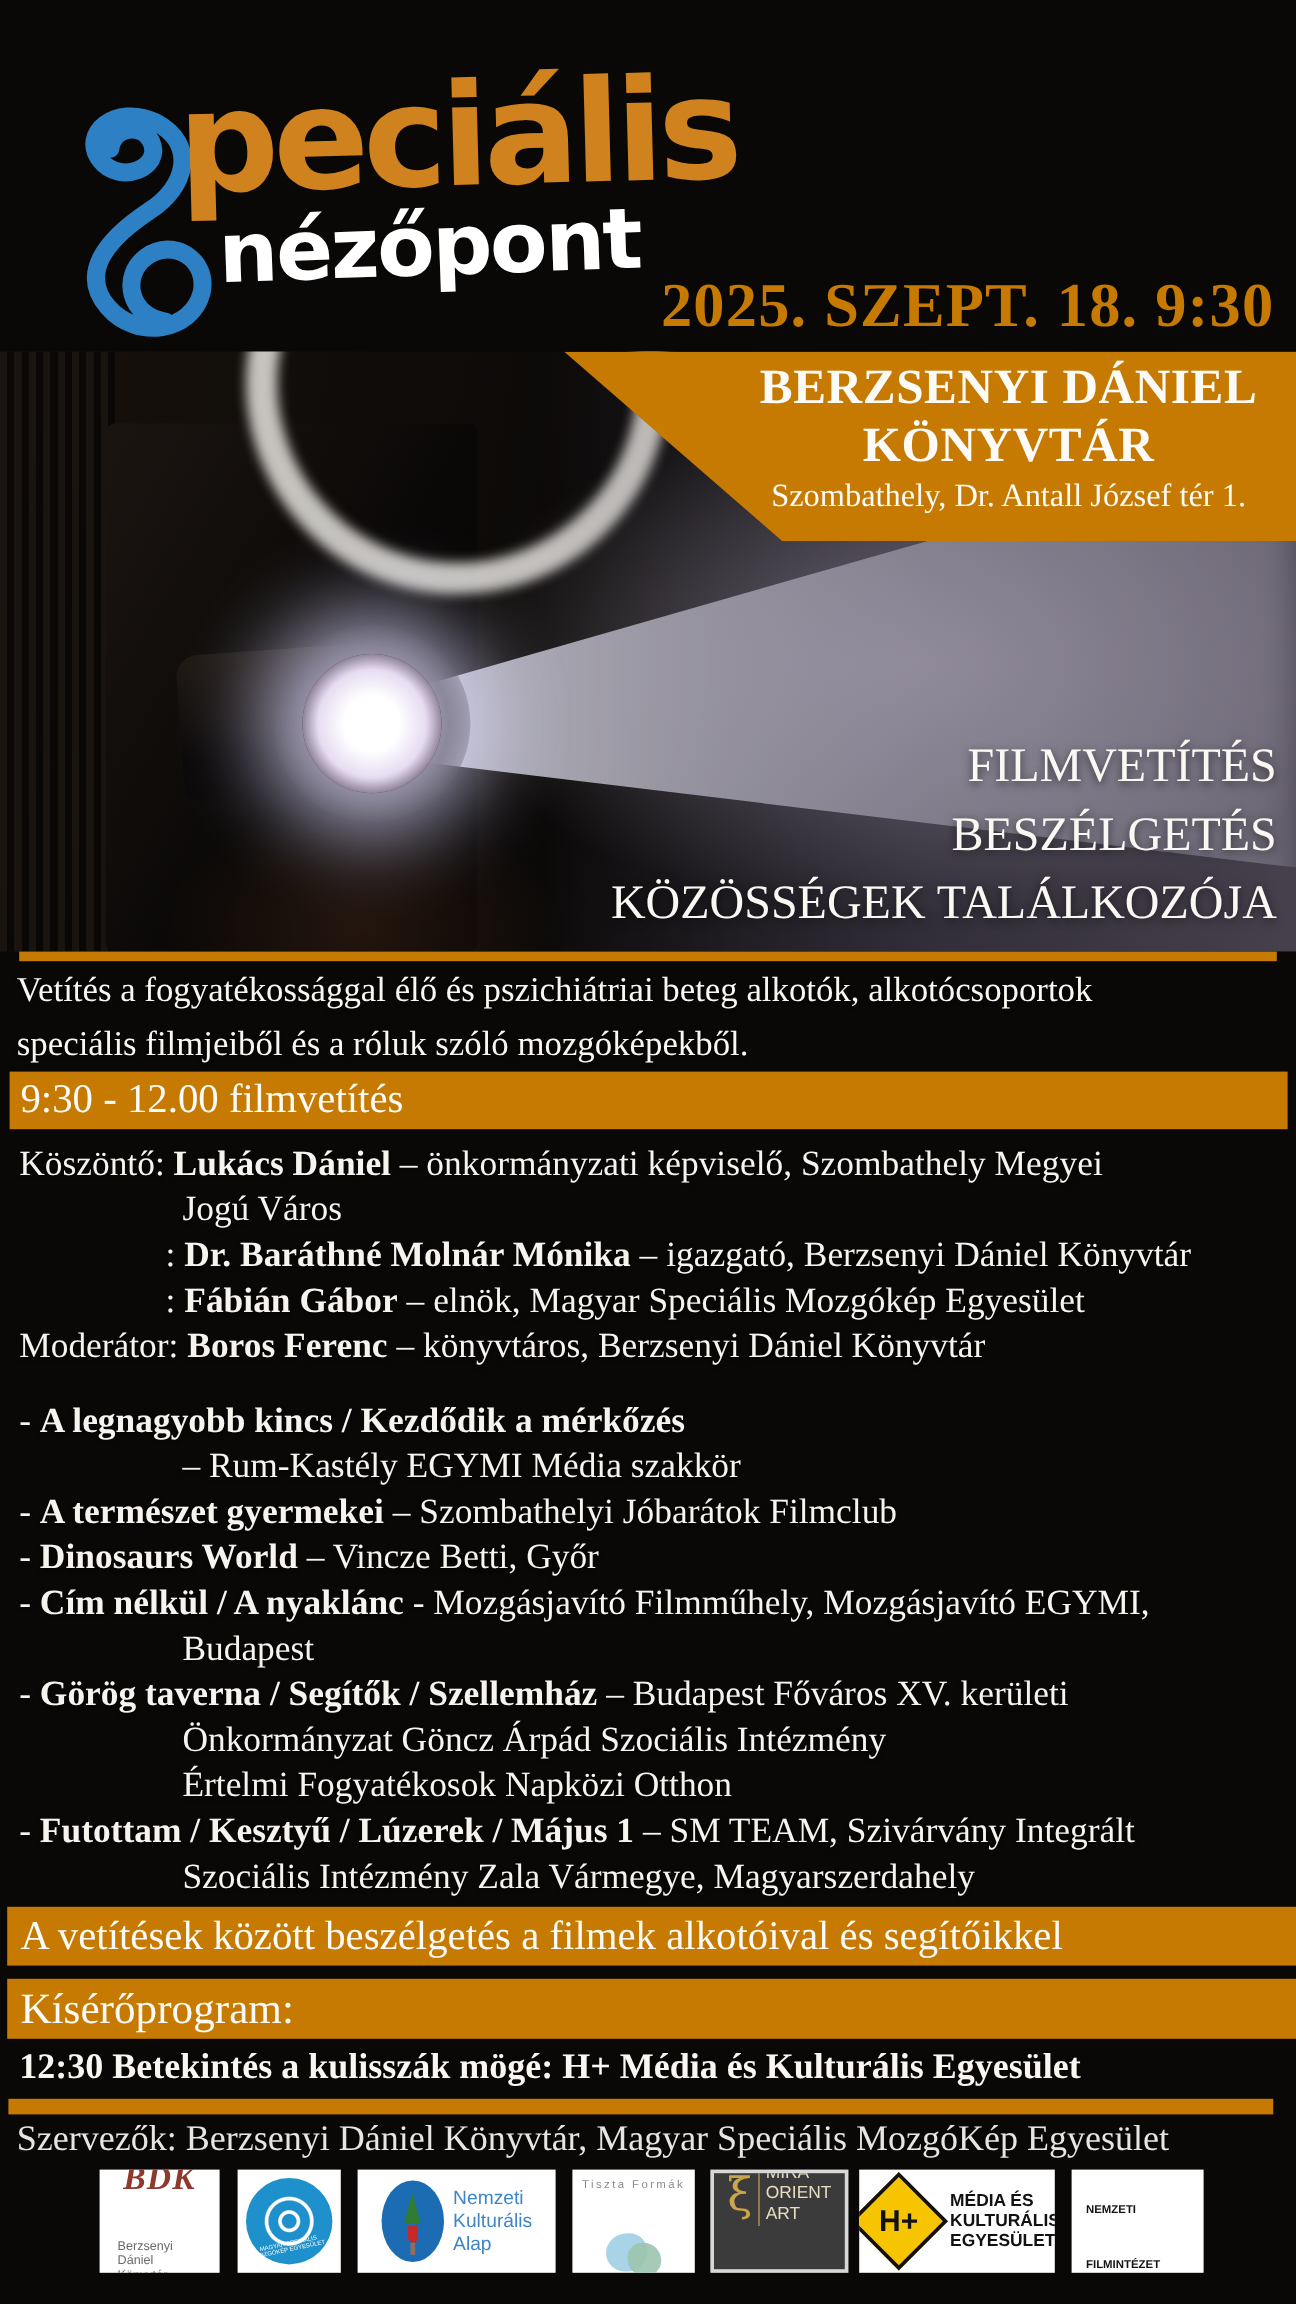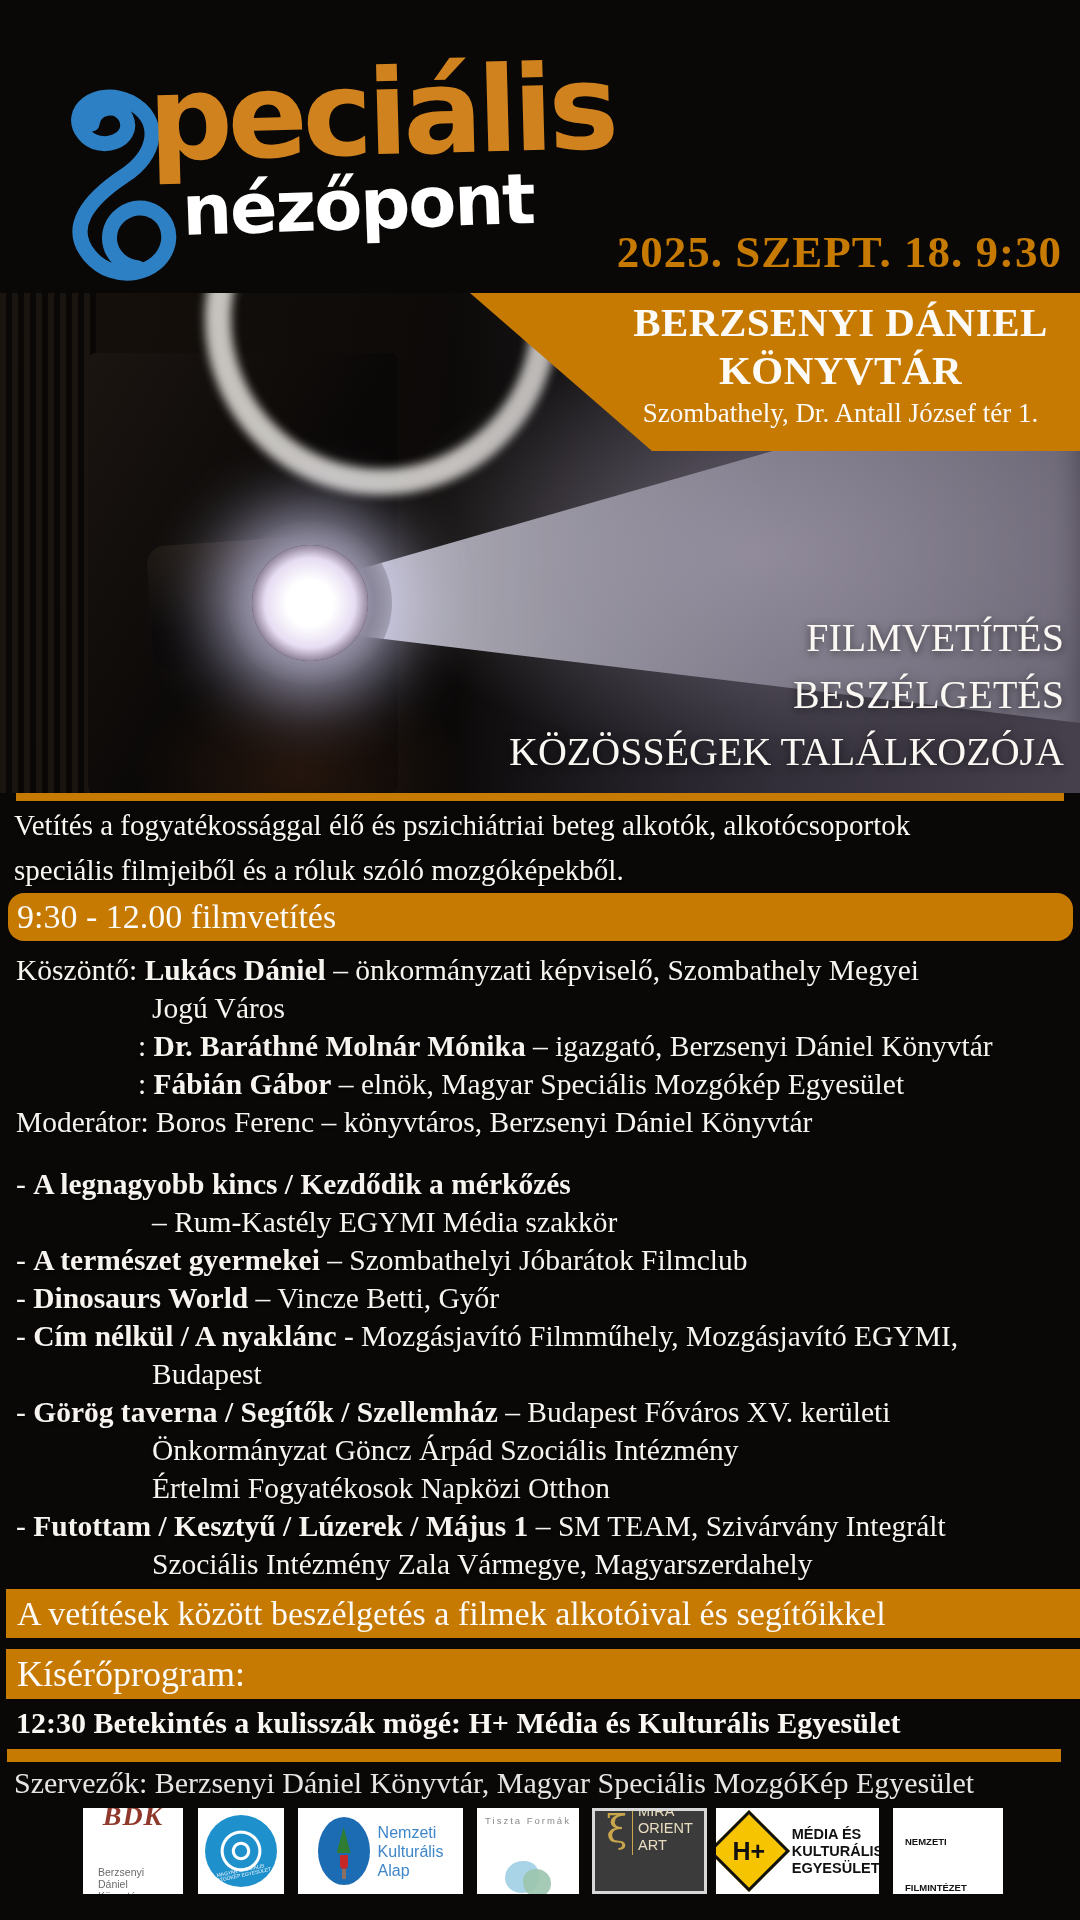--- a/index.html
+++ b/index.html
@@ -5,21 +5,21 @@
   html,body{margin:0;padding:0;background:#000;}
   .poster{position:relative;width:1080px;height:1920px;background:#0A0807;overflow:hidden;
           font-family:"Liberation Serif",serif;color:#F5F1EB;}
 
   
   .logo-s{position:absolute;left:44px;top:78px;}
   .logo-main{position:absolute;left:148px;top:44px;font-family:"DejaVu Sans",sans-serif;
              font-weight:700;font-size:118px;color:#D0821E;letter-spacing:-5px;transform:rotate(-1.5deg);}
   .logo-sub{position:absolute;left:182px;top:164px;font-family:"DejaVu Sans",sans-serif;
             font-weight:700;font-size:70px;color:#FFFFFF;letter-spacing:-2px;transform:rotate(-2deg);}
-  .datetime{position:absolute;right:18px;top:226px;font-weight:700;font-size:45px;color:#C67A02;letter-spacing:1px;}
+  .datetime{position:absolute;right:18px;top:226px;font-weight:700;font-size:52px;color:#C67A02;letter-spacing:1px;}
 
   
   .photo{position:absolute;left:0;top:293px;width:1080px;height:500px;overflow:hidden;
          background:linear-gradient(100deg,#17110c 0%,#0b0908 45%,#141219 70%,#1c1820 100%);}
   .grille{position:absolute;left:0;top:0;width:96px;height:100%;
           background:repeating-linear-gradient(90deg,#1a1510 0 6px,#080605 6px 12px);opacity:.85;}
   .proj-body{position:absolute;left:88px;top:60px;width:310px;height:440px;
              background:linear-gradient(120deg,#1b1511 0%,#0a0807 55%,#060505 100%);border-radius:8px;}
   .reel{position:absolute;left:205px;top:-150px;width:300px;height:300px;border-radius:50%;
         border:26px solid rgba(238,235,231,.82);filter:blur(5px);}
@@ -47,21 +47,21 @@
 
   
   .hero{position:absolute;right:16px;top:316px;text-align:right;font-size:40px;line-height:57px;
         color:#FBF8F4;text-shadow:0 2px 8px rgba(0,0,0,.6);}
 
   
   .bar1{position:absolute;left:16px;top:793px;width:1048px;height:8px;background:#C67A02;}
   .intro{position:absolute;left:14px;top:803px;font-size:29px;line-height:45px;white-space:nowrap;
          color:#FAF7F2;text-shadow:0 2px 3px rgba(0,0,0,.6);}
   .banner{position:absolute;background:#C67A02;color:#FDFBF7;overflow:hidden;white-space:nowrap;}
-  .banner1{left:8px;top:893px;width:1056px;height:48px;font-size:34px;line-height:48px;padding-left:9px;border-radius:16px;}
+  .banner1{left:8px;top:893px;width:1056px;height:48px;font-size:34px;line-height:48px;padding-left:9px;}
   .banner2{left:6px;top:1589px;width:1068px;height:49px;font-size:34px;line-height:49px;padding-left:11px;}
   .banner3{left:6px;top:1649px;width:1068px;height:50px;font-size:36px;line-height:50px;padding-left:11px;}
 
   .program{position:absolute;left:0;top:951px;width:1080px;font-size:29.5px;}
   .films{position:absolute;left:0;top:1165px;width:1080px;font-size:29.5px;}
   .line{height:38px;line-height:38px;white-space:nowrap;color:#F7F4EF;text-shadow:0 2px 3px rgba(0,0,0,.55);}
   .line.main{padding-left:16px;}
   .line.colon{padding-left:138px;}
   .line.hang{padding-left:152px;}
 
@@ -157,21 +157,21 @@
       <div>speciális filmjeiből és a róluk szóló mozgóképekből.</div>
     </div>
 
   <div class="banner banner1">9:30 - 12.00 filmvetítés</div>
 
   <div class="program">
       <div class="line main"><span>Köszöntő: </span><span style="font-weight: 700;">Lukács Dániel</span><span> – önkormányzati képviselő, Szombathely Megyei</span></div>
       <div class="line hang"><span>Jogú Város</span></div>
       <div class="line colon"><span>: </span><span style="font-weight: 700;">Dr. Baráthné Molnár Mónika</span><span> – igazgató, Berzsenyi Dániel Könyvtár</span></div>
       <div class="line colon"><span>: </span><span style="font-weight: 700;">Fábián Gábor</span><span> – elnök, Magyar Speciális Mozgókép Egyesület</span></div>
-      <div class="line main"><span>Moderátor: </span><span style="font-weight: 400;">Boros Ferenc</span><span> – könyvtáros, Berzsenyi Dániel Könyvtár</span></div>
+      <div class="line main"><span>Moderátor: </span><span style="font-weight: 700;">Boros Ferenc</span><span> – könyvtáros, Berzsenyi Dániel Könyvtár</span></div>
     </div>
 
   <div class="films">
       <div class="line main"><span>- </span><span style="font-weight: 700;">A legnagyobb kincs / Kezdődik a mérkőzés</span></div>
       <div class="line hang"><span>– Rum-Kastély EGYMI Média szakkör</span></div>
       <div class="line main"><span>- </span><span style="font-weight: 700;">A természet gyermekei</span><span> – Szombathelyi Jóbarátok Filmclub</span></div>
       <div class="line main"><span>- </span><span style="font-weight: 700;">Dinosaurs World</span><span> – Vincze Betti, Győr</span></div>
       <div class="line main"><span>- </span><span style="font-weight: 700;">Cím nélkül / A nyaklánc</span><span> - Mozgásjavító Filmműhely, Mozgásjavító EGYMI,</span></div>
       <div class="line hang"><span>Budapest</span></div>
       <div class="line main"><span>- </span><span style="font-weight: 700;">Görög taverna / Segítők / Szellemház</span><span>  – Budapest Főváros XV. kerületi</span></div>

